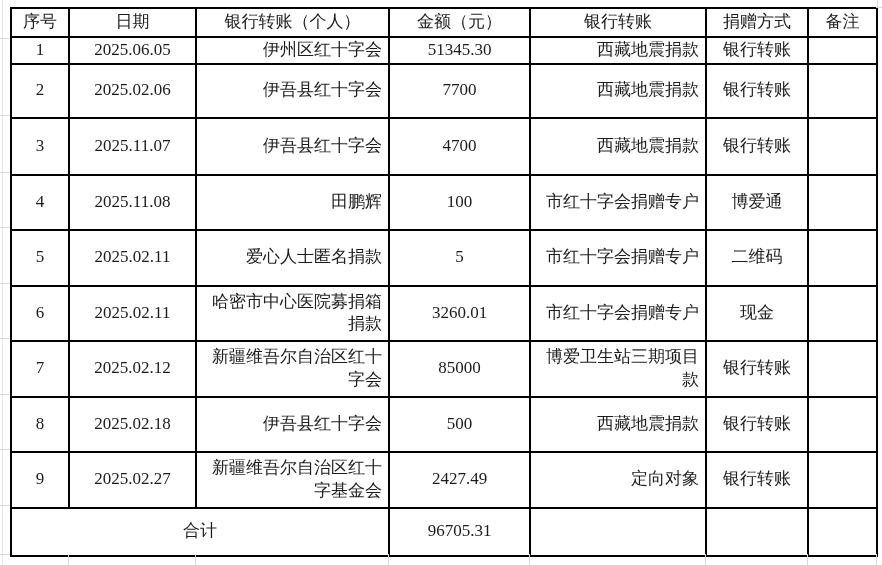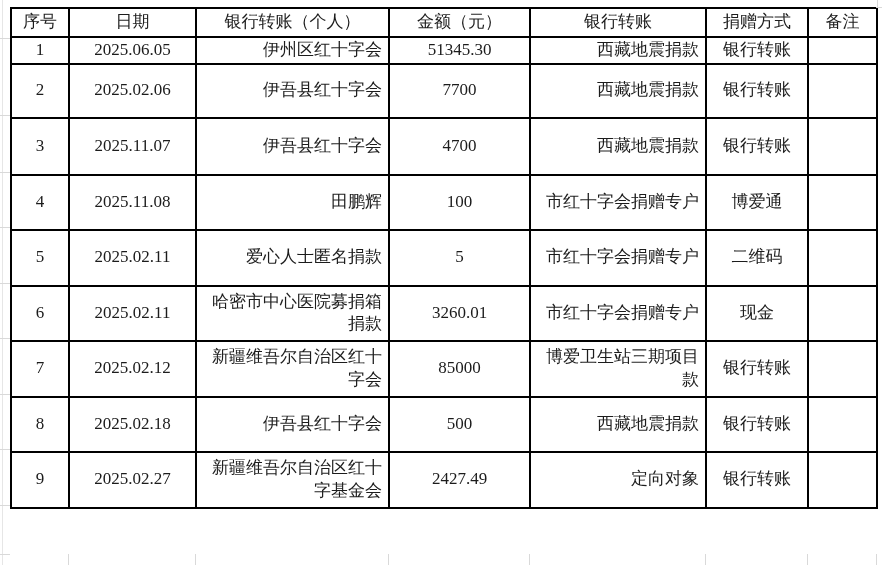--- a/index.html
+++ b/index.html
@@ -144,20 +144,27 @@
     </tr>
     <tr class="r8">
       <td class="c-center">9</td>
       <td class="c-center">2025.02.27</td>
       <td class="c-left">新疆维吾尔自治区红十字基金会</td>
       <td class="c-center">2427.49</td>
       <td class="c-left">定向对象</td>
       <td class="c-center">银行转账</td>
       <td class="c-center"></td>
     </tr>
+    <tr class="sum">
+      <td class="c-center" colspan="3">合计</td>
+      <td class="c-center">96705.31</td>
+      <td class="c-left"></td>
+      <td class="c-center"></td>
+      <td class="c-center"></td>
+    </tr>
   </tbody>
     </table>
 
   <div class="gl gl-v-left"></div>
   <div class="gl gl-v-topright"></div>
   <div class="gl gl-h-topright"></div>
   <div class="gl gl-h-left" style="top:38px"></div>
   <div class="gl gl-h-left" style="top:115px"></div>
   <div class="gl gl-h-left" style="top:172px"></div>
   <div class="gl gl-h-left" style="top:227px"></div>

